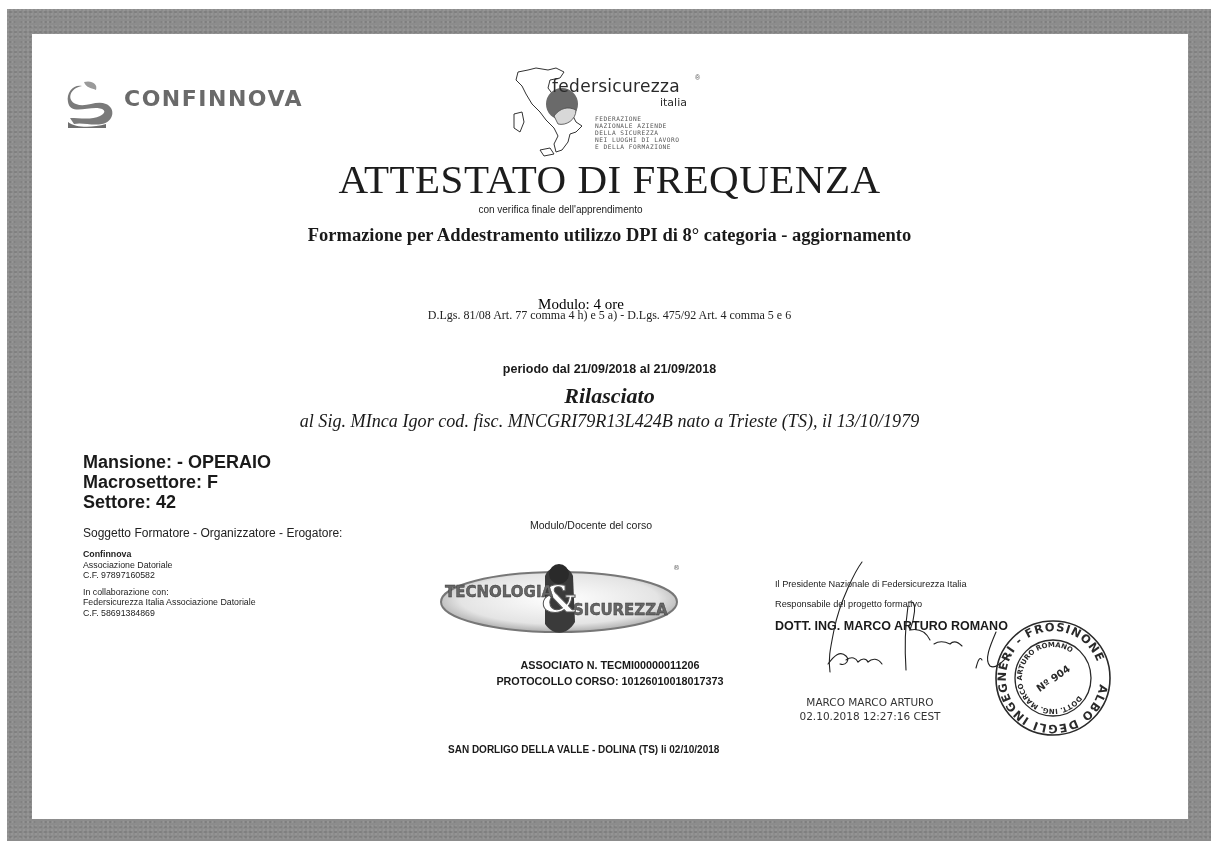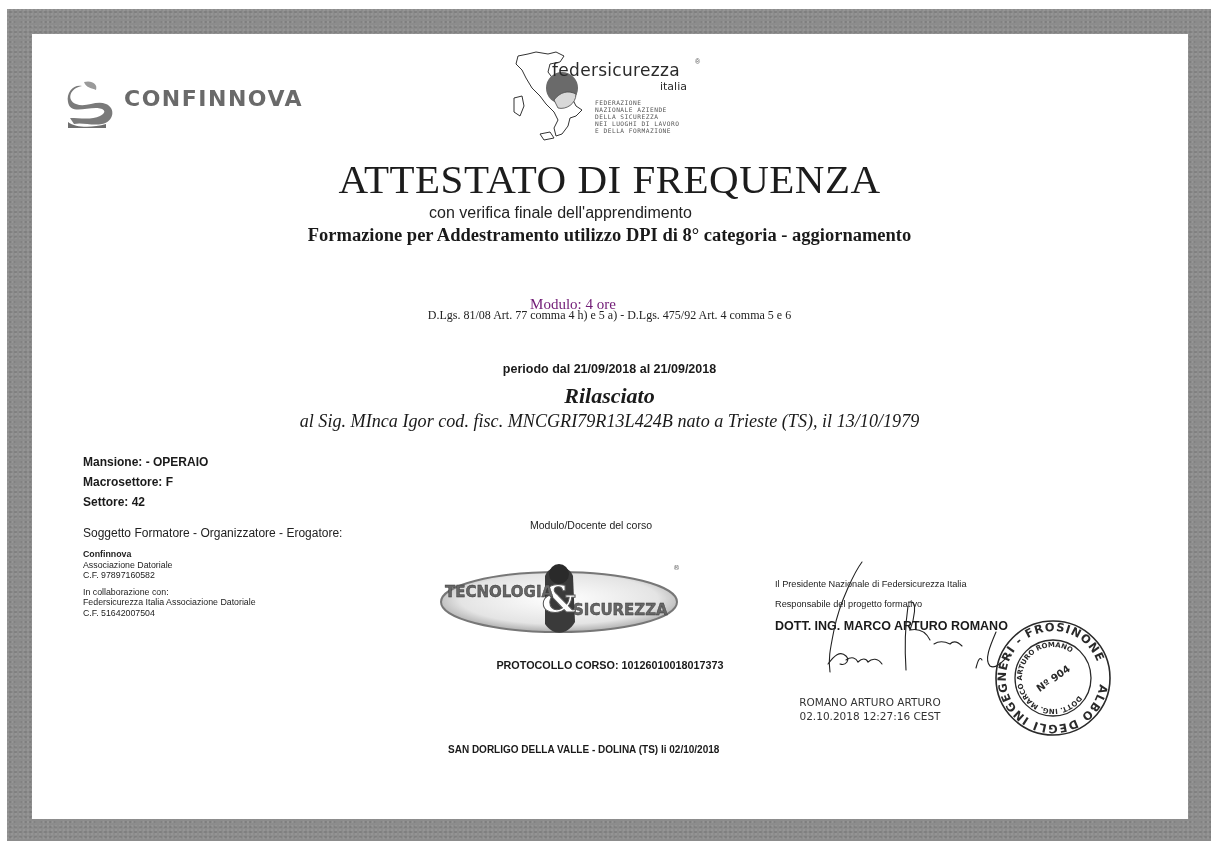--- a/index.html
+++ b/index.html
@@ -25,21 +25,21 @@
   
   .confinnova-logo { left: 62px; top: 78px; width: 260px; height: 50px; }
   .confinnova-mark { position: absolute; left: 0; top: 0; width: 58px; height: 50px; }
   .confinnova-text {
     position: absolute; left: 62px; top: 8px;
     font-family: "DejaVu Sans", sans-serif; font-size: 22px; letter-spacing: 1.5px;
     color: #6a6a6a; font-weight: bold;
   }
 
   
-  .feder-logo { left: 510px; top: 48px; width: 200px; height: 95px; }
+  .feder-logo { left: 510px; top: 64px; width: 200px; height: 95px; }
   .feder-name {
     position: absolute; left: 42px; top: 12px;
     font-family: "DejaVu Sans", sans-serif; font-size: 17px; color: #2a2a2a; letter-spacing: 0.3px;
   }
   .feder-reg { position: absolute; left: 185px; top: 10px; font-size: 7px; color: #555; }
   .feder-italia {
     position: absolute; left: 150px; top: 32px;
     font-family: "DejaVu Sans", sans-serif; font-size: 11px; color: #2a2a2a;
   }
   .feder-sub {
@@ -47,49 +47,49 @@
     font-family: "DejaVu Sans Mono", monospace; font-size: 6.2px; line-height: 7px;
     color: #555; letter-spacing: 0.5px;
   }
 
   .title {
     left: 0; width: 1219px; top: 155px;
     font-family: "Liberation Serif", serif; font-size: 41px; color: #1c1c1c; letter-spacing: 0.5px;
   }
   .subtitle {
     left: 0; width: 1121px; top: 204px;
-    font-family: "Liberation Sans", sans-serif; font-size: 16px; color: #222;
+    font-family: "Liberation Sans", sans-serif; font-size: 10px; color: #222;
   }
   .course {
     left: 0; width: 1219px; top: 225px;
     font-family: "Liberation Serif", serif; font-weight: bold; font-size: 18.5px; color: #1a1a1a;
   }
   .modulo {
-    left: 8px; width: 1130px; top: 296px;
-    font-family: "Liberation Serif", serif; font-size: 15px; color: #701a75;
+    left: 16px; width: 1130px; top: 296px;
+    font-family: "Liberation Serif", serif; font-size: 15px; color: #000000;
   }
   .law {
     left: 0; width: 1219px; top: 308px;
     font-family: "Liberation Serif", serif; font-size: 12px; color: #222;
   }
   .periodo {
     left: 0; width: 1219px; top: 362px;
     font-family: "Liberation Sans", sans-serif; font-weight: bold; font-size: 12.5px; color: #1a1a1a;
   }
   .rilasciato {
     left: 0; width: 1219px; top: 383px;
     font-family: "Liberation Serif", serif; font-style: italic; font-weight: bold; font-size: 22px; color: #1a1a1a;
   }
   .recipient {
     left: 0; width: 1219px; top: 410px;
     font-family: "Liberation Serif", serif; font-style: italic; font-size: 19.5px; color: #1a1a1a;
     transform: scaleX(0.93); transform-origin: center;
   }
 
-  .fields { left: 83px; top: 452px; font-family: "Liberation Sans", sans-serif; font-weight: bold; font-size: 12px; line-height: 20px; color: #1a1a1a; }
+  .fields { left: 83px; top: 452px; font-family: "Liberation Sans", sans-serif; font-weight: bold; font-size: 18px; line-height: 20px; color: #1a1a1a; }
 
   .soggetto-label { left: 83px; top: 526px; font-size: 12px; color: #222; }
   .org-block { left: 83px; top: 549px; font-size: 8.8px; line-height: 10.6px; color: #222; }
   .org-block .name { font-weight: bold; }
   .org-block .gap { height: 6px; }
 
   .tutor-label { left: 530px; top: 519px; font-size: 10.5px; color: #222; }
 
   .tec-logo { left: 437px; top: 562px; width: 245px; height: 78px; }
 
@@ -165,21 +165,21 @@
 </div>
 
 <div class="abs soggetto-label">Soggetto Formatore - Organizzatore - Erogatore:</div>
 <div class="abs org-block">
   <div class="name">Confinnova</div>
   <div>Associazione Datoriale</div>
   <div>C.F. 97897160582</div>
   <div class="gap"></div>
   <div>In collaborazione con:</div>
   <div>Federsicurezza Italia Associazione Datoriale</div>
-  <div>C.F. 51642007504</div>
+  <div>C.F. 58691384869</div>
 </div>
 
 <div class="abs tutor-label">Modulo/Docente del corso</div>
 
 <div class="abs tec-logo">
   <svg width="245" height="78" viewBox="0 0 245 78">
     <defs>
       <radialGradient id="ovalg" cx="50%" cy="45%" r="60%">
         <stop offset="0%" stop-color="#ffffff"></stop>
         <stop offset="70%" stop-color="#e4e4e4"></stop>
@@ -191,20 +191,21 @@
     <circle cx="122" cy="12" r="10" fill="#2a2a2a"></circle>
     <text x="122" y="50" text-anchor="middle" font-family="DejaVu Serif, serif" font-size="38" font-weight="bold" fill="#ffffff" stroke="#555" stroke-width="1">&amp;</text>
     <text x="8" y="35" font-family="DejaVu Sans, sans-serif" font-size="15" font-weight="bold" fill="#666" stroke="#333" stroke-width="0.4">TECNOLOGIA</text>
     <text x="136" y="53" font-family="DejaVu Sans, sans-serif" font-size="15" font-weight="bold" fill="#666" stroke="#333" stroke-width="0.4">SICUREZZA</text>
     <text x="236" y="8" font-family="DejaVu Sans, sans-serif" font-size="7" fill="#666">®</text>
   </svg>
 </div>
 
 <div class="abs assoc">
   <div class="assoc-inner">
+    <span class="line">ASSOCIATO N. TECMI00000011206</span>
     <span class="line">PROTOCOLLO CORSO: 10126010018017373</span>
   </div>
 </div>
 
 <div class="abs pres-1">Il Presidente Nazionale di Federsicurezza Italia</div>
 <div class="abs pres-2">Responsabile del progetto formativo</div>
 <div class="abs pres-name">DOTT. ING. MARCO ARTURO ROMANO</div>
 
 <svg class="abs sig-svg" viewBox="0 0 230 130">
   <g fill="none" stroke="#222" stroke-width="1.1" stroke-linecap="round">
@@ -213,21 +214,21 @@
     <path d="M46 100 C 52 96, 56 98, 58 102 C 62 98, 66 98, 68 102 C 72 98, 78 98, 82 104"></path>
     <path d="M108 46 C 106 60, 104 80, 106 110"></path>
     <path d="M110 42 C 118 40, 114 60, 110 70 C 120 68, 126 72, 130 80"></path>
     <path d="M134 84 C 140 80, 146 82, 150 84 C 154 80, 158 82, 162 86"></path>
     <path d="M176 108 C 178 100, 180 96, 182 100"></path>
     <path d="M196 72 C 190 86, 184 100, 190 106 C 196 110, 204 100, 210 94"></path>
   </g>
 </svg>
 
 <div class="abs digital-sig">
-  <div>ROMANO ARTURO ARTURO</div>
+  <div>MARCO MARCO ARTURO</div>
   <div>02.10.2018 12:27:16 CEST</div>
 </div>
 
 <svg class="abs stamp" viewBox="0 0 122 120">
   <defs>
     <path id="outerArc" d="M61 60 m -47 0 a 47 47 0 1 1 94 0 a 47 47 0 1 1 -94 0"></path>
     <path id="innerArc" d="M61 60 m -31 0 a 31 31 0 1 1 62 0 a 31 31 0 1 1 -62 0"></path>
   </defs>
   <circle cx="61" cy="60" r="57" fill="none" stroke="#2a2a2a" stroke-width="1.6"></circle>
   <circle cx="61" cy="60" r="38" fill="none" stroke="#2a2a2a" stroke-width="1.3"></circle>

